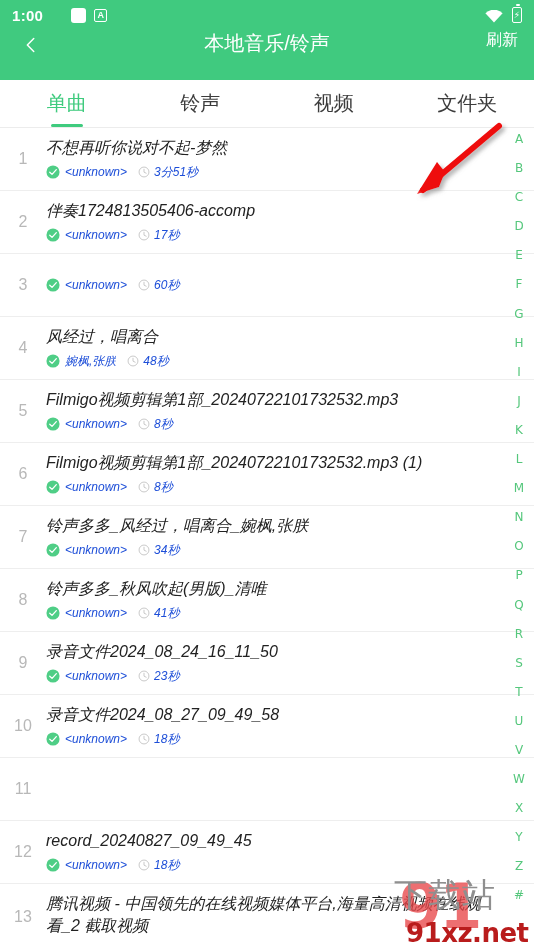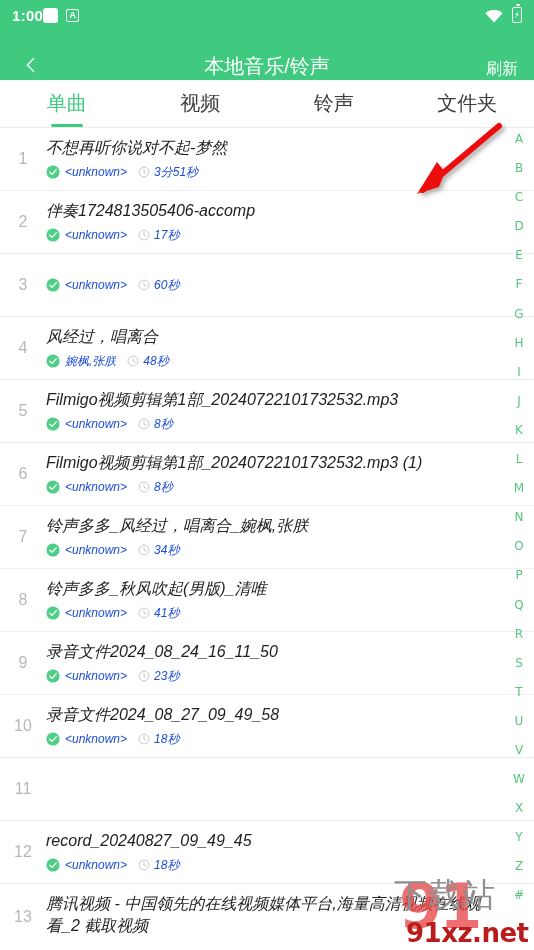--- a/index.html
+++ b/index.html
@@ -8,42 +8,42 @@
     font-family:"Liberation Sans","DejaVu Sans",sans-serif;
     background:#ffffff; overflow:hidden;
   }
   #app { position:relative; width:534px; height:950px; overflow:hidden; background:#fff; }
 
   
   .statusbar {
     height:30px; background:#40ca7f; color:#fff;
     display:flex; align-items:center; padding:0 12px;
   }
-  .status-time { font-size:15px; font-weight:600; letter-spacing:.3px; margin-right:0; }
+  .status-time { font-size:15px; font-weight:600; letter-spacing:.3px; margin-right:28px; }
   .st-sq { width:15px; height:15px; background:#fff; border-radius:3px; margin-right:8px; }
   .st-a {
     width:13px; height:13px; border:1.5px solid #fff; border-radius:2px;
     color:#fff; font-size:9px; font-weight:700; line-height:10px; text-align:center;
   }
   .status-right { margin-left:auto; display:flex; align-items:center; gap:9px; }
   .wifi { width:18px; height:13px; }
   .batt {
     width:10px; height:16px; border:1.5px solid #fff; border-radius:2px;
     position:relative; display:flex; align-items:center; justify-content:center;
   }
   .batt:before {
     content:""; position:absolute; top:-4px; left:2.5px;
     width:4px; height:2px; background:#fff; border-radius:1px;
   }
   .batt .bolt { font-size:9px; color:#fff; line-height:1; }
 
   
   .titlebar {
     height:50px; background:#40ca7f; color:#fff;
-    display:flex; align-items:flex-end; position:relative; padding:0 16px;
+    display:flex; align-items:flex-start; position:relative; padding:0 16px;
   }
   .back-btn { width:30px; height:30px; display:flex; align-items:center; justify-content:center; cursor:pointer; }
   .back-btn svg { display:block; }
   .title-text {
     position:absolute; left:0; right:0; text-align:center;
     font-size:20px; color:#fff; pointer-events:none;
   }
   .refresh-btn { margin-left:auto; font-size:16px; color:#fff; cursor:pointer; z-index:2; }
 
   
@@ -150,25 +150,25 @@
     <span class="title-text">本地音乐/铃声</span>
     <span class="refresh-btn">刷新</span>
   </div>
 
   <div class="tabbar">
     <div class="tab active">
       <span>单曲</span>
       <span class="underline"></span>
     </div>
     <div class="tab">
+      <span>铃声</span>
+
+    </div>
+    <div class="tab">
       <span>视频</span>
-
-    </div>
-    <div class="tab">
-      <span>铃声</span>
 
     </div>
     <div class="tab">
       <span>文件夹</span>
 
     </div>
   </div>
 
   <div class="list" id="song-list">
       <div class="row">

